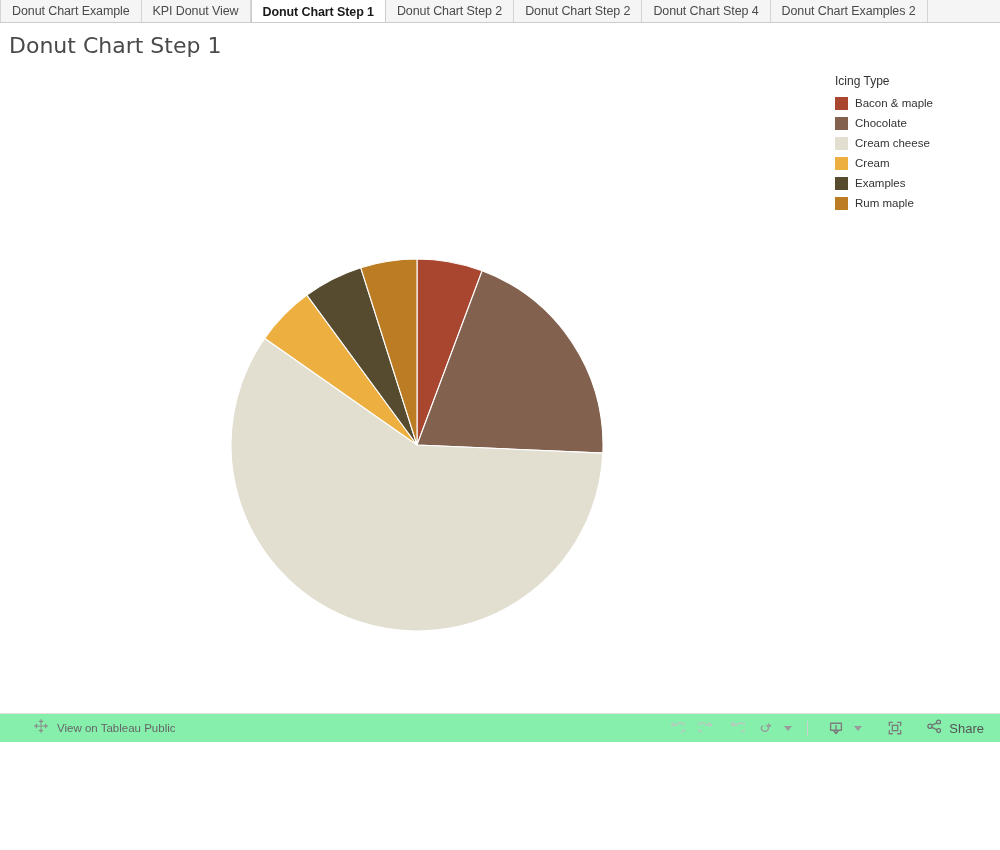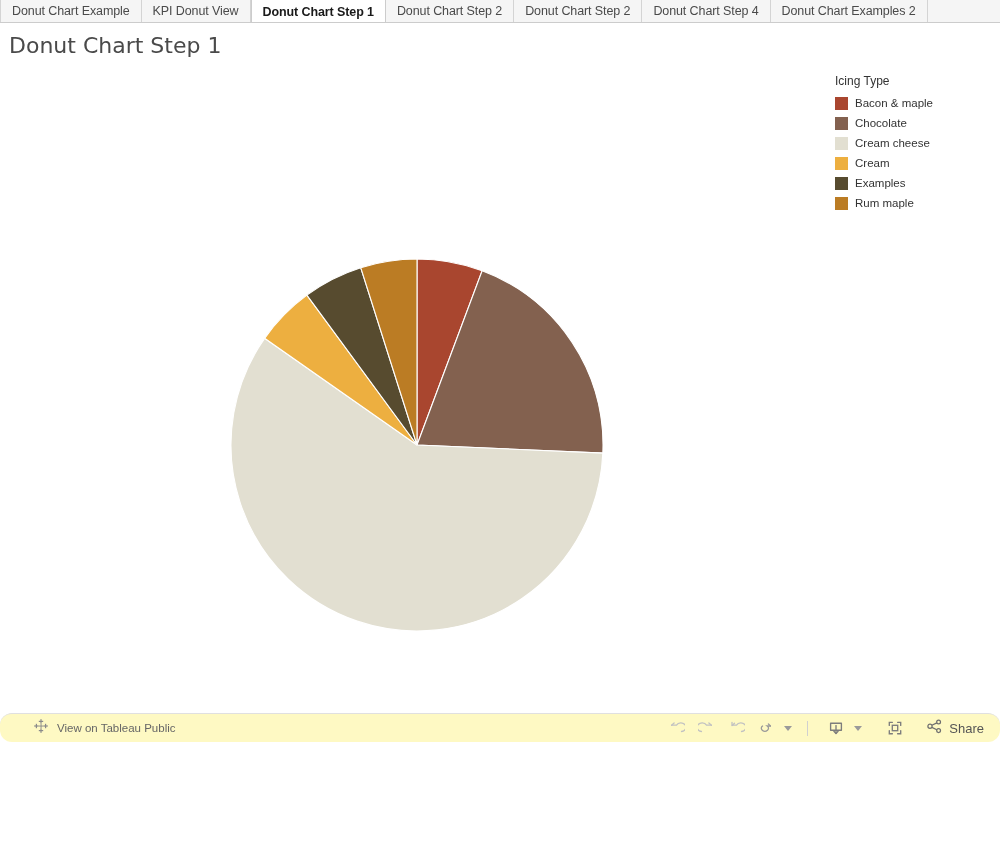--- a/index.html
+++ b/index.html
@@ -121,25 +121,24 @@
     line-height: 14px;
   }
 
   
   .toolbar {
     position: absolute;
     left: 0;
     bottom: 0;
     width: 1000px;
     height: 29px;
-    background: #fef9c3;
+    background: #86efac;
     border-top: 1px solid #e0e0e0;
     display: flex;
     align-items: center;
-    border-radius: 12px;
   }
   .tb-left {
     display: flex;
     align-items: center;
     margin-left: 33px;
     cursor: pointer;
   }
   .tb-left-label {
     font-size: 11.5px;
     color: #666666;

